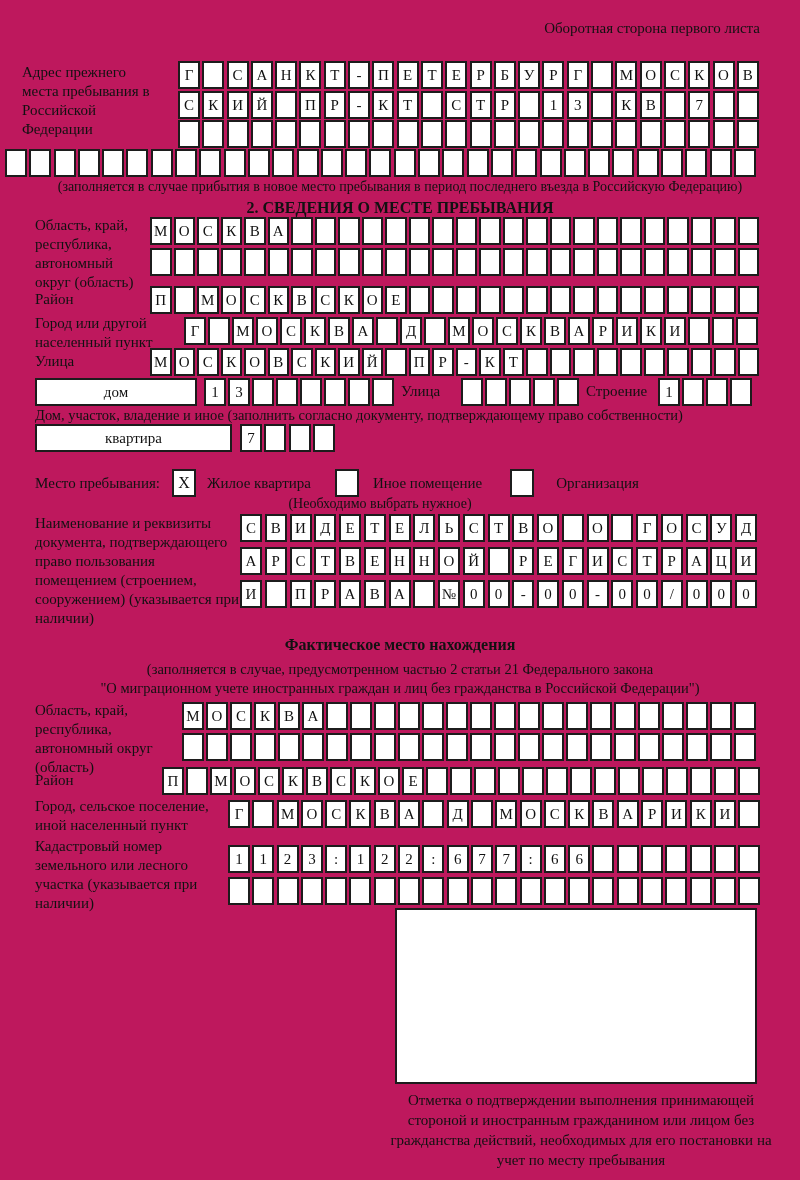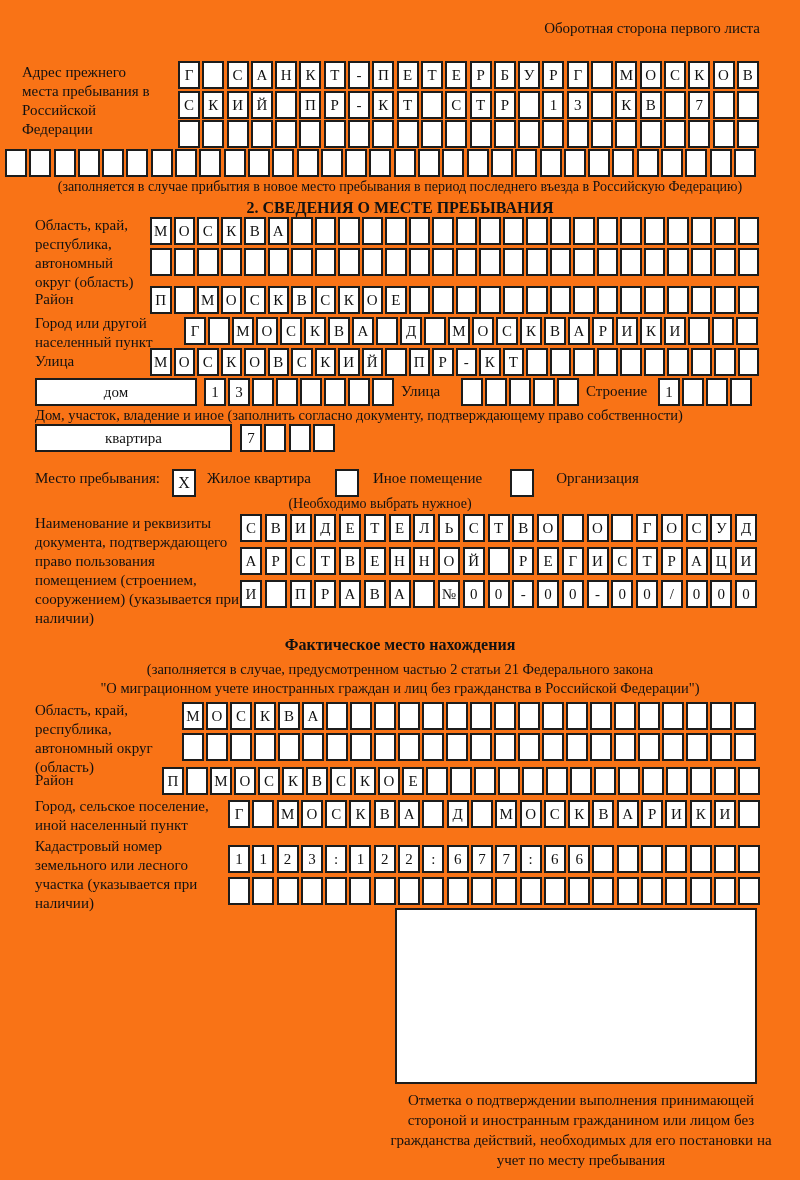--- a/index.html
+++ b/index.html
@@ -1,17 +1,17 @@
 <!DOCTYPE html>
 <html><head>
 <meta charset="utf-8">
 <style>
   html,body{margin:0;padding:0;background:#fff;}
   .page{
-    position:relative;width:800px;height:1180px;background:#f97316;
+    position:relative;width:800px;height:1180px;background:#be185d;
     font-family:"Liberation Serif","DejaVu Serif",serif;color:#111;overflow:hidden;
   }
   .abs{position:absolute;}
   .lbl{font-size:15px;line-height:19px;}
   .hdr{font-size:15px;}
   .title{font-size:16px;font-weight:bold;text-align:center;width:800px;left:0;}
   .note{font-size:14px;text-align:center;width:800px;left:0;}
   .cellrow{display:flex;flex-wrap:nowrap;}
   .cell{
     box-sizing:border-box;height:28px;border:2px solid #1c1c1c;background:#fff;
@@ -23,21 +23,21 @@
   .p247 .cell{width:22px;margin-right:2.75px;}
   .p243 .cell{width:22px;margin-right:2.3px;}
   .fieldbox{
     box-sizing:border-box;border:2px solid #1c1c1c;height:28px;background:#fff;
     font-size:15px;line-height:24px;text-align:center;
   }
   .checkbox{
     box-sizing:border-box;width:24px;height:28px;border:2px solid #1c1c1c;background:#fff;
     display:inline-block;text-align:center;font-size:16px;line-height:24px;flex:none;
   }
-  .inlinerow{display:flex;align-items:flex-start;}
+  .inlinerow{display:flex;align-items:center;}
   .markbox{box-sizing:border-box;border:2px solid #1c1c1c;background:#fff;}
   .capt{font-size:15px;line-height:20px;text-align:center;}
 </style>
 </head>
 <body>
 
 <div class="page">
 
   <div class="abs hdr" style="top:20px;right:40px;">Оборотная сторона первого листа</div>
 

